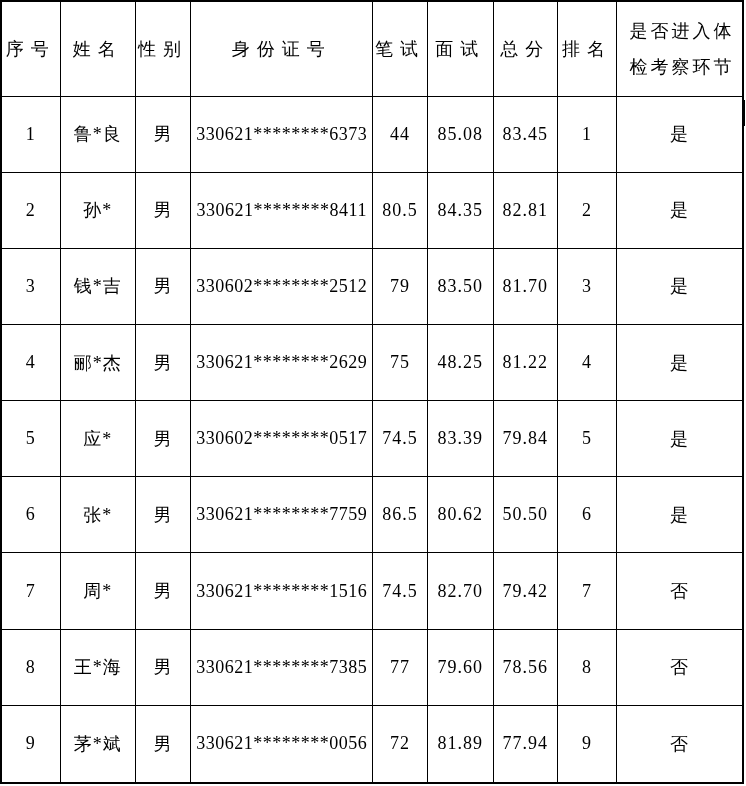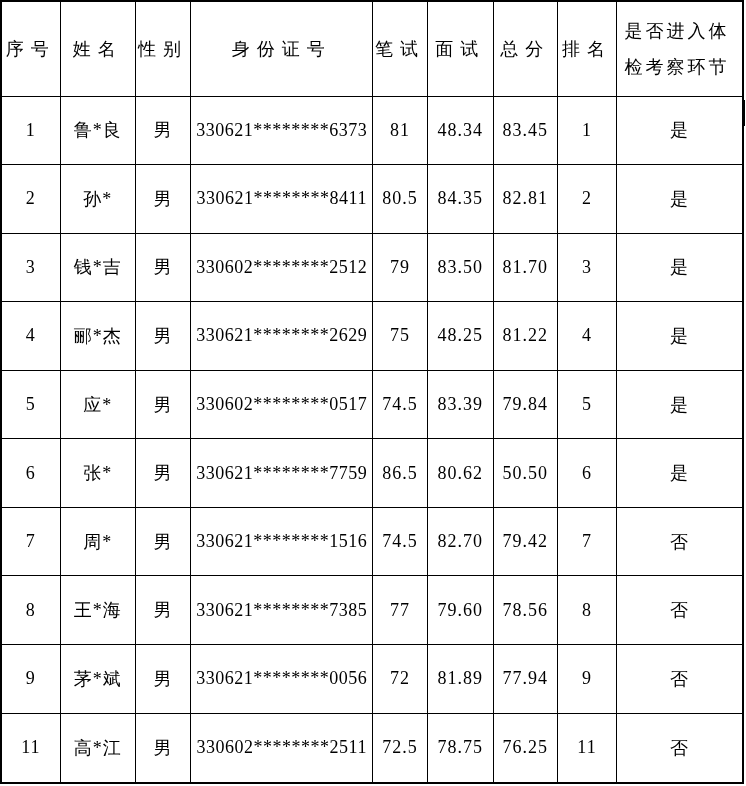--- a/index.html
+++ b/index.html
@@ -39,21 +39,21 @@
   thead tr { height: 95px; }
   th {
     letter-spacing: 7px;
     white-space: normal;
   }
   th.col-qualified { letter-spacing: 3px; }
   th .hlabel-wrap {
     display: inline-block;
     width: 110px;
     line-height: 36px;
-    text-align: left;
+    text-align: right;
   }
   td { letter-spacing: 1px; }
   td.col-id_number { letter-spacing: 0.5px; }
   
   col.col-index     { width: 59px; }
   col.col-name      { width: 75px; }
   col.col-gender    { width: 55px; }
   col.col-id_number { width: 182px; }
   col.col-written   { width: 54px; }
   col.col-interview { width: 66px; }
@@ -97,22 +97,22 @@
           <th class="col-rank">排名</th>
           <th class="col-qualified"><span class="hlabel-wrap">是否进入体检考察环节</span></th>
         </tr>
     </thead>
     <tbody id="table-body">
         <tr>
           <td class="col-index">1</td>
           <td class="col-name">鲁*良</td>
           <td class="col-gender">男</td>
           <td class="col-id_number">330621********6373</td>
-          <td class="col-written">81</td>
-          <td class="col-interview">48.34</td>
+          <td class="col-written">44</td>
+          <td class="col-interview">85.08</td>
           <td class="col-total">83.45</td>
           <td class="col-rank">1</td>
           <td class="col-qualified">是</td>
         </tr>
         <tr>
           <td class="col-index">2</td>
           <td class="col-name">孙*</td>
           <td class="col-gender">男</td>
           <td class="col-id_number">330621********8411</td>
           <td class="col-written">80.5</td>
@@ -191,27 +191,16 @@
           <td class="col-index">9</td>
           <td class="col-name">茅*斌</td>
           <td class="col-gender">男</td>
           <td class="col-id_number">330621********0056</td>
           <td class="col-written">72</td>
           <td class="col-interview">81.89</td>
           <td class="col-total">77.94</td>
           <td class="col-rank">9</td>
           <td class="col-qualified">否</td>
         </tr>
-        <tr>
-          <td class="col-index">11</td>
-          <td class="col-name">高*江</td>
-          <td class="col-gender">男</td>
-          <td class="col-id_number">330602********2511</td>
-          <td class="col-written">72.5</td>
-          <td class="col-interview">78.75</td>
-          <td class="col-total">76.25</td>
-          <td class="col-rank">11</td>
-          <td class="col-qualified">否</td>
-        </tr>
       </tbody>
   </table>
   <div class="edge-mark"></div>
 </div>
 
 </body></html>

